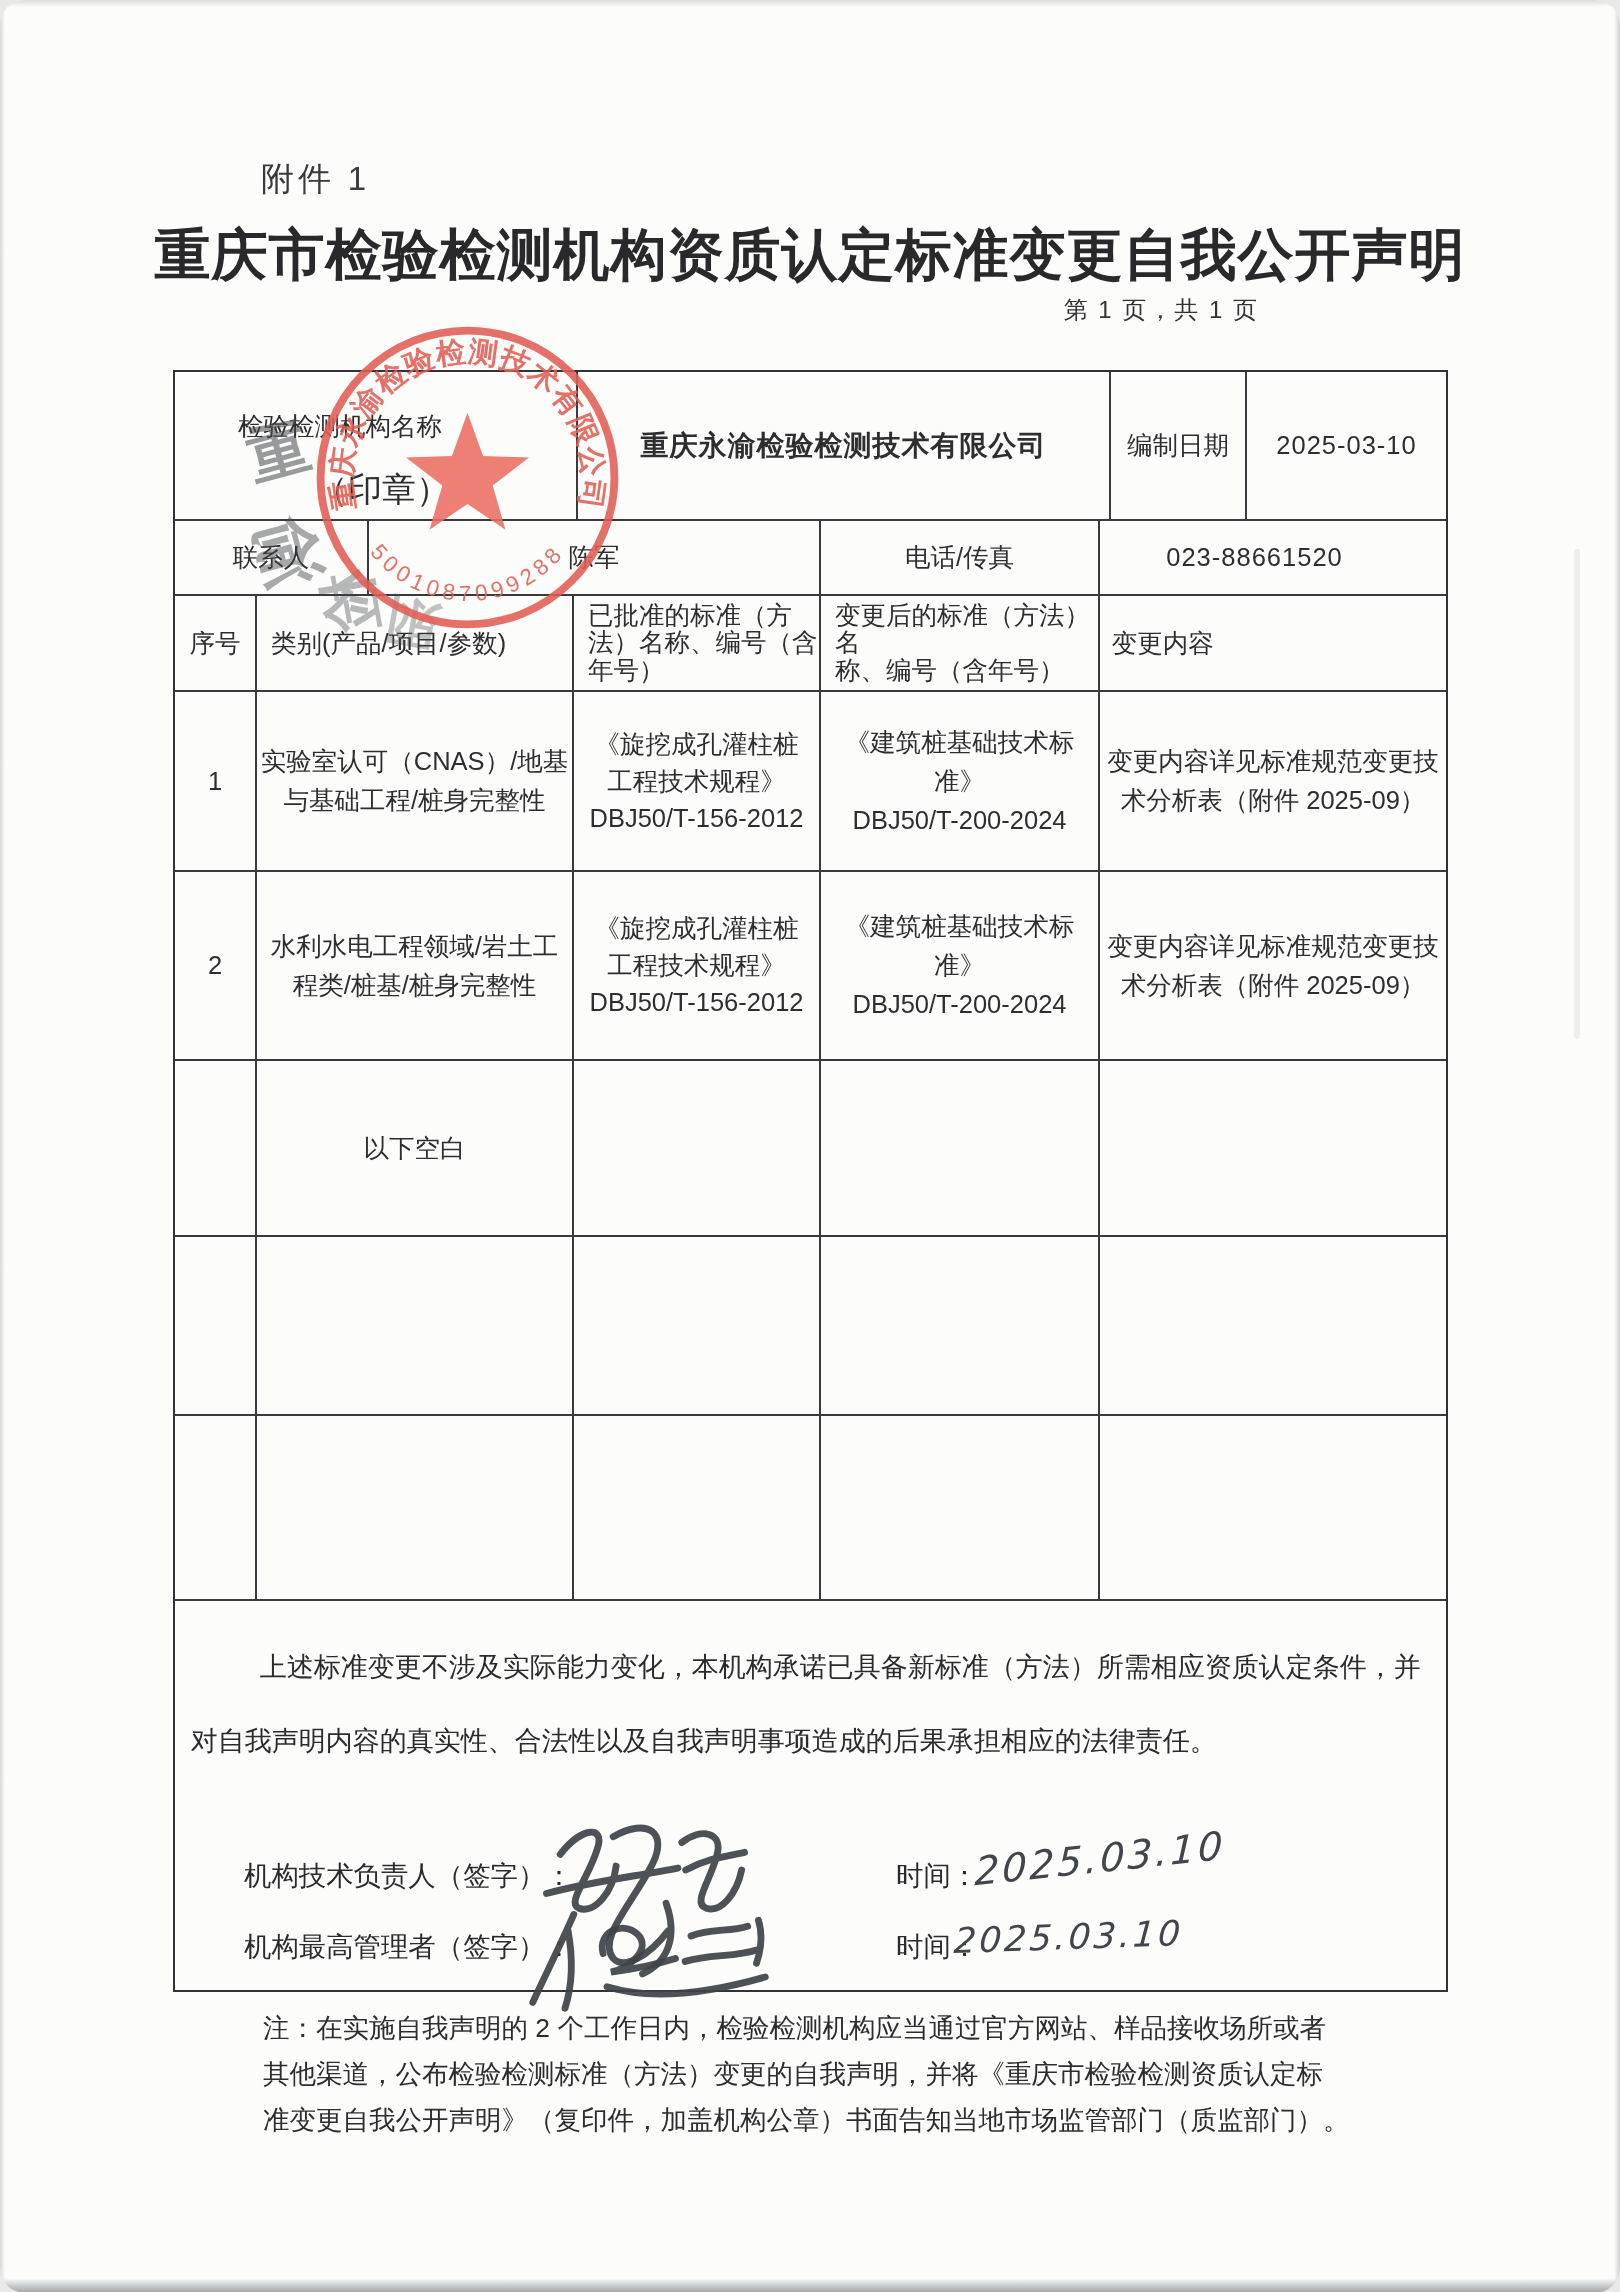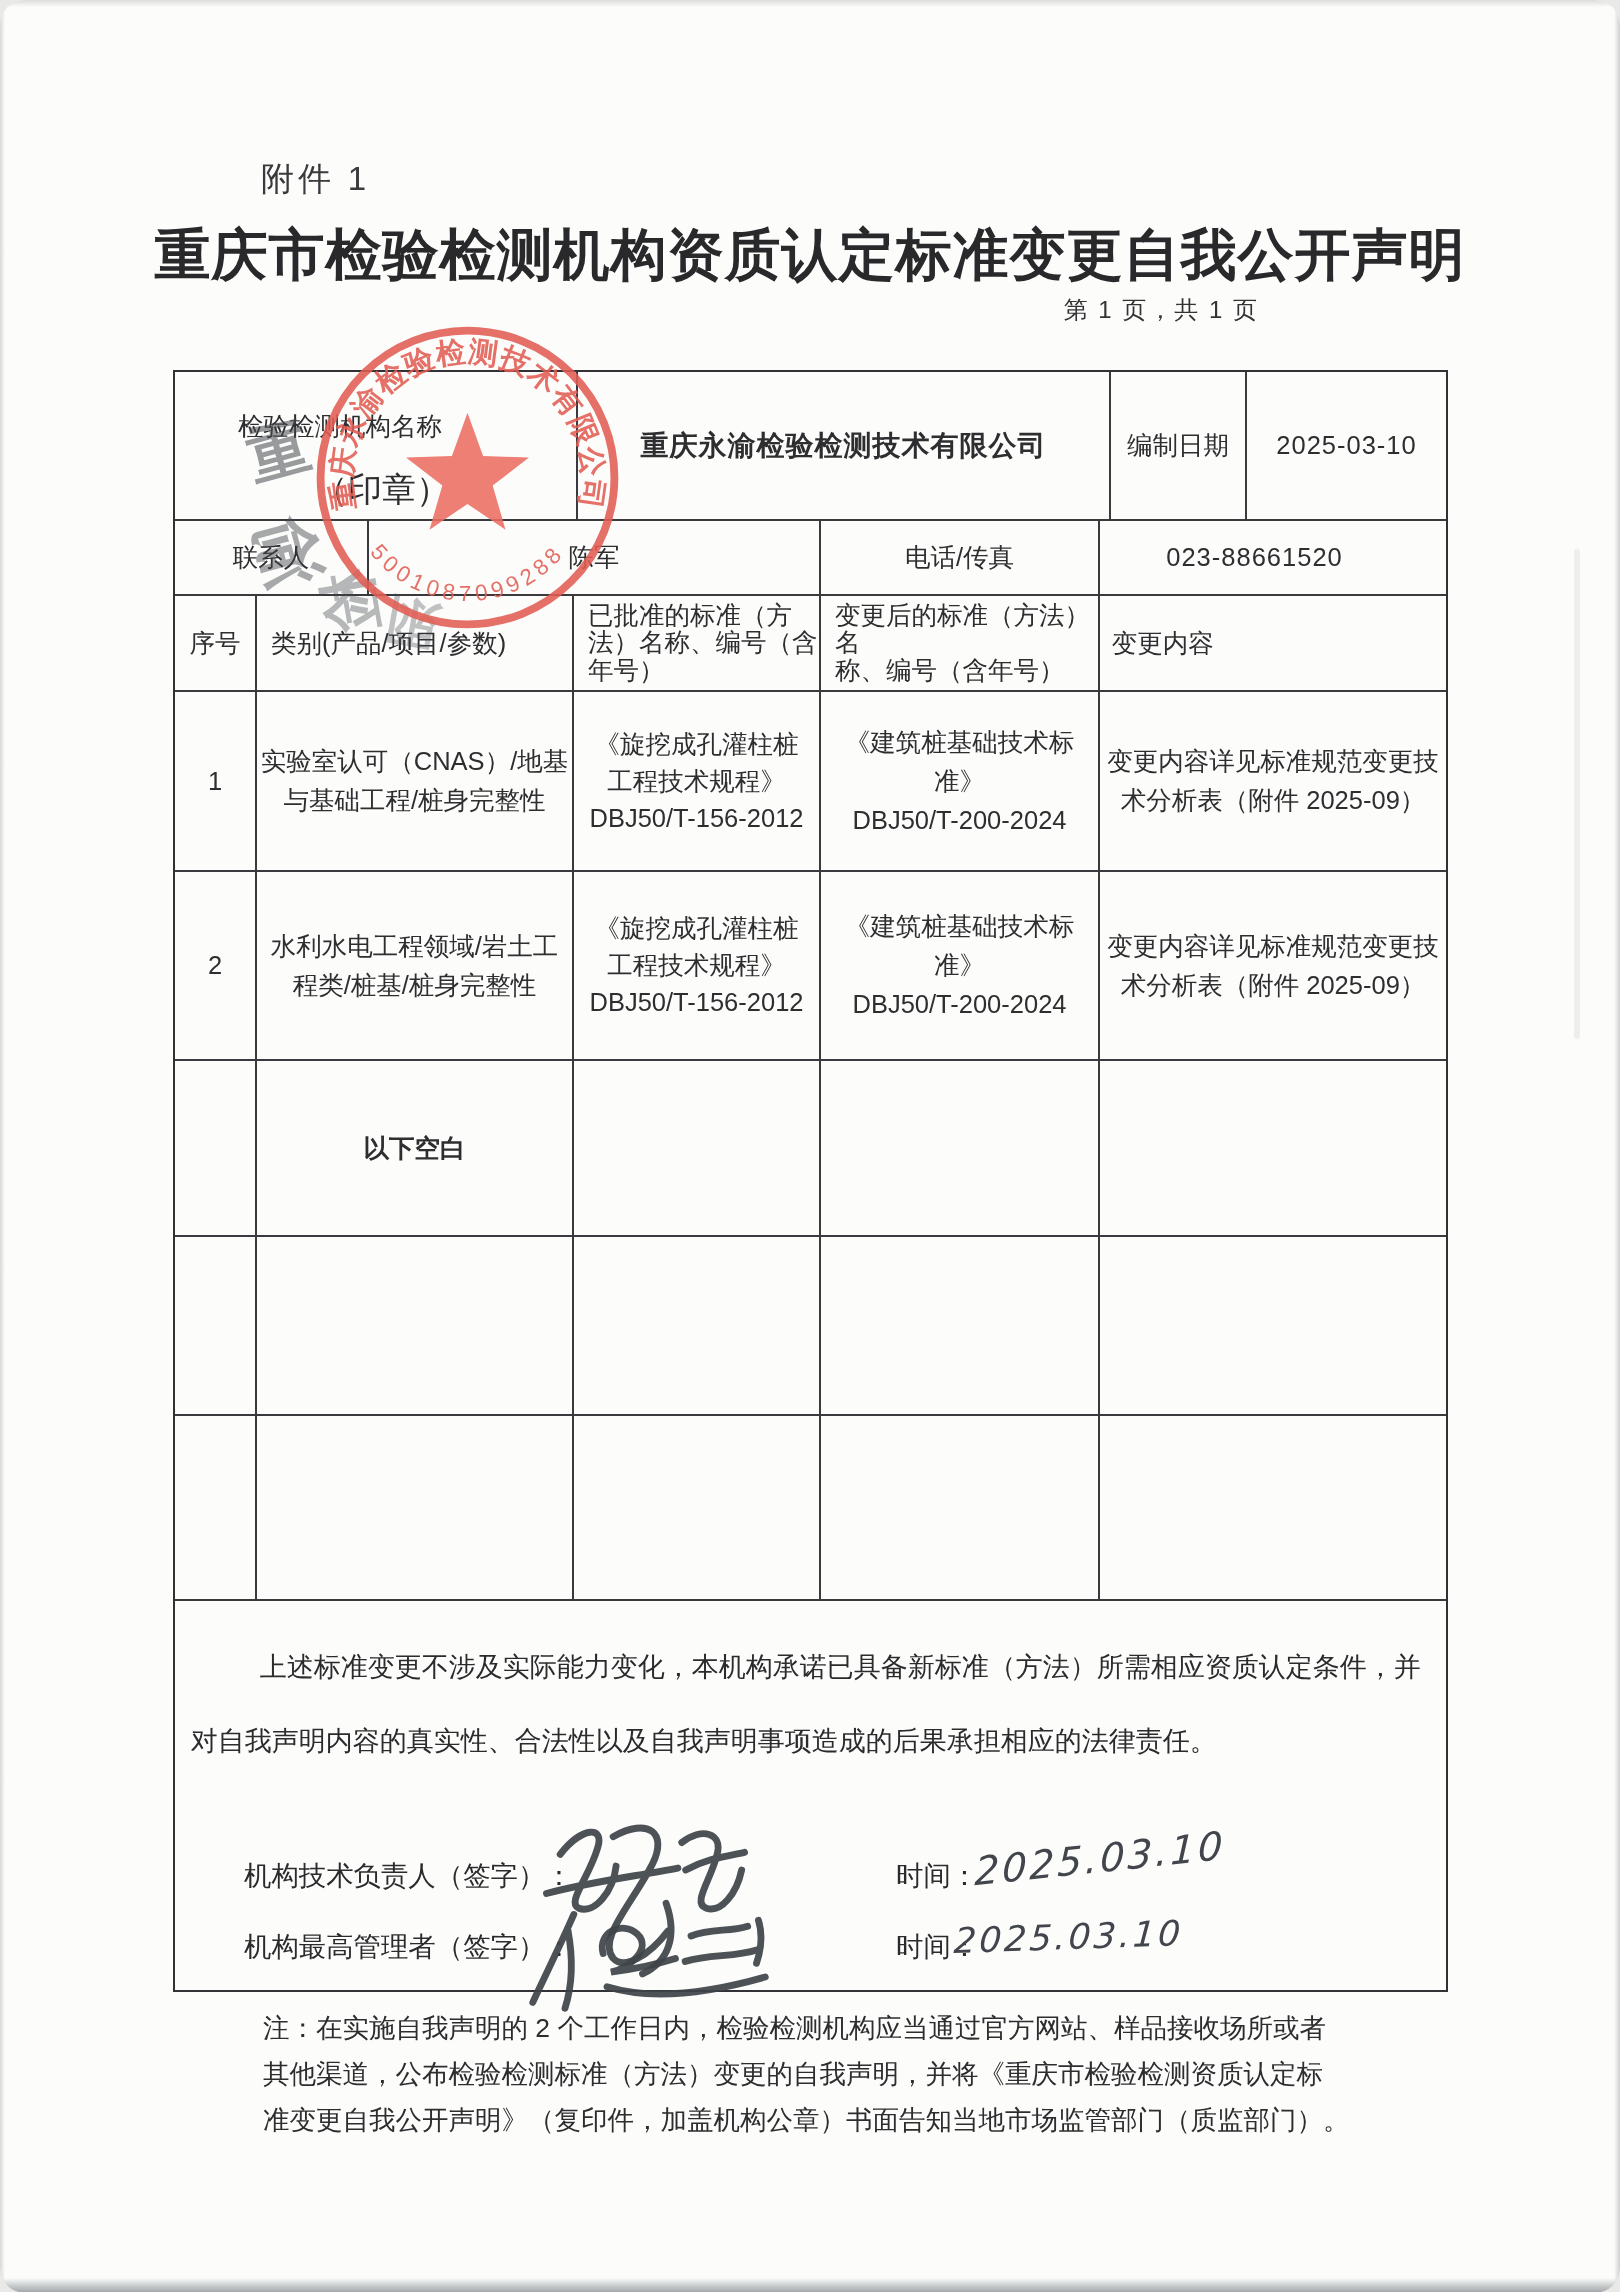--- a/index.html
+++ b/index.html
@@ -27,21 +27,21 @@
   .trow:last-child{border-bottom:none;}
   .tcell{box-sizing:border-box;border-right:2px solid #3a3a3e;display:flex;align-items:center;justify-content:center;text-align:center;font-size:25.5px;line-height:1.5;white-space:pre-line;overflow:visible;}
   .tcell:last-child{border-right:none;}
   .tcell.left{justify-content:flex-start;text-align:left;padding-left:14px;}
 
   .r1{height:149px;}
   .r2{height:75px;}
   .r3{height:96px;}
   .r4{height:180px;}
   .r5{height:189px;}
-  .r6{height:176px;font-weight:bold;}
+  .r6{height:176px;}
   .r7{height:179px;}
   .r8{height:185px;}
   .r9{height:387px;position:relative;display:block;}
 
   .org-label-cell{position:relative;}
   .org-label-line1{position:absolute;left:63px;top:35px;font-size:25.5px;}
   .org-label-line2{position:absolute;left:139px;top:92px;font-size:34px;}
   .org-name{font-weight:700;font-size:28px;letter-spacing:1px;}
   .num{letter-spacing:1px;}
 

